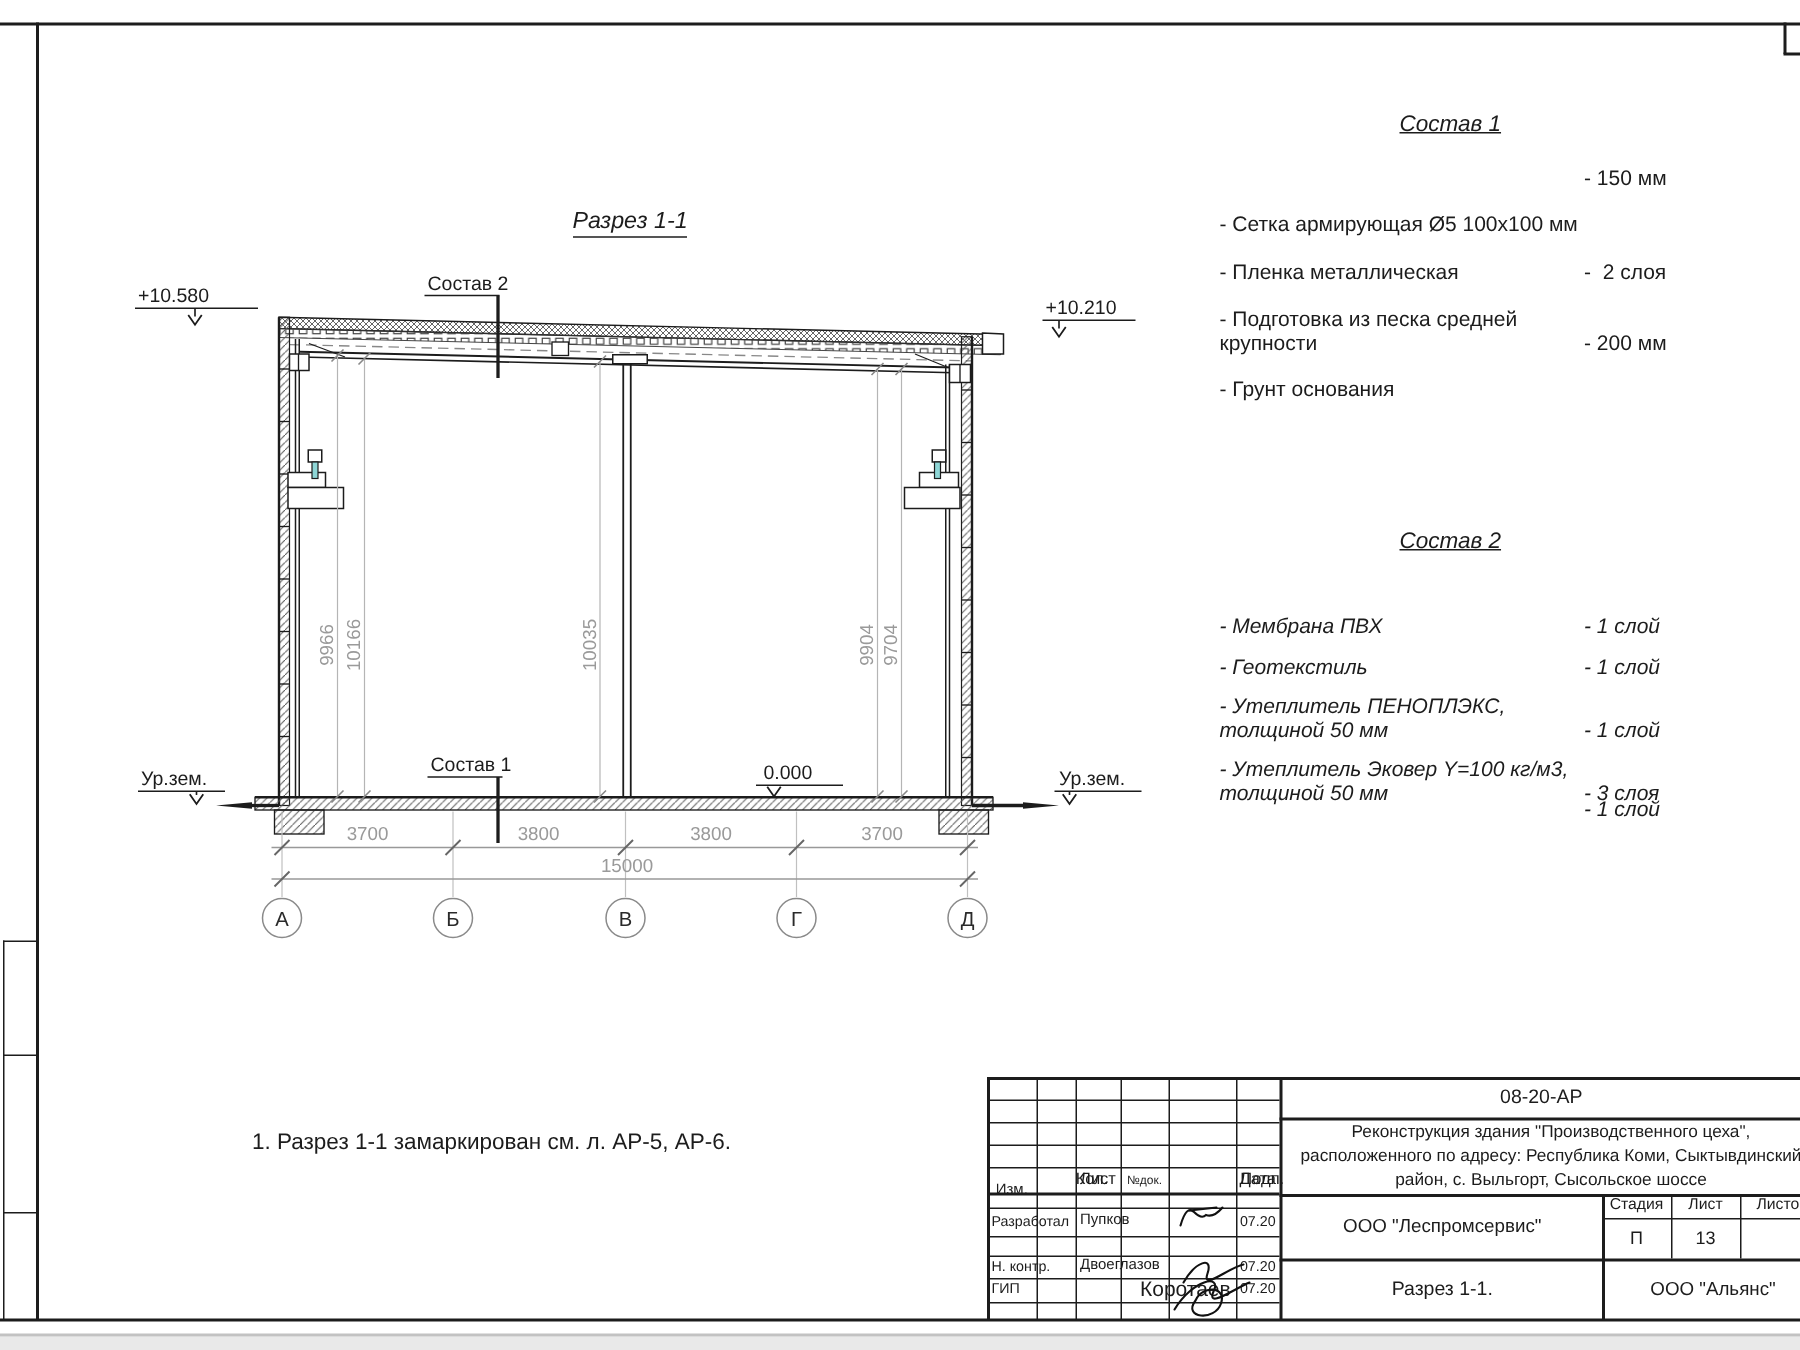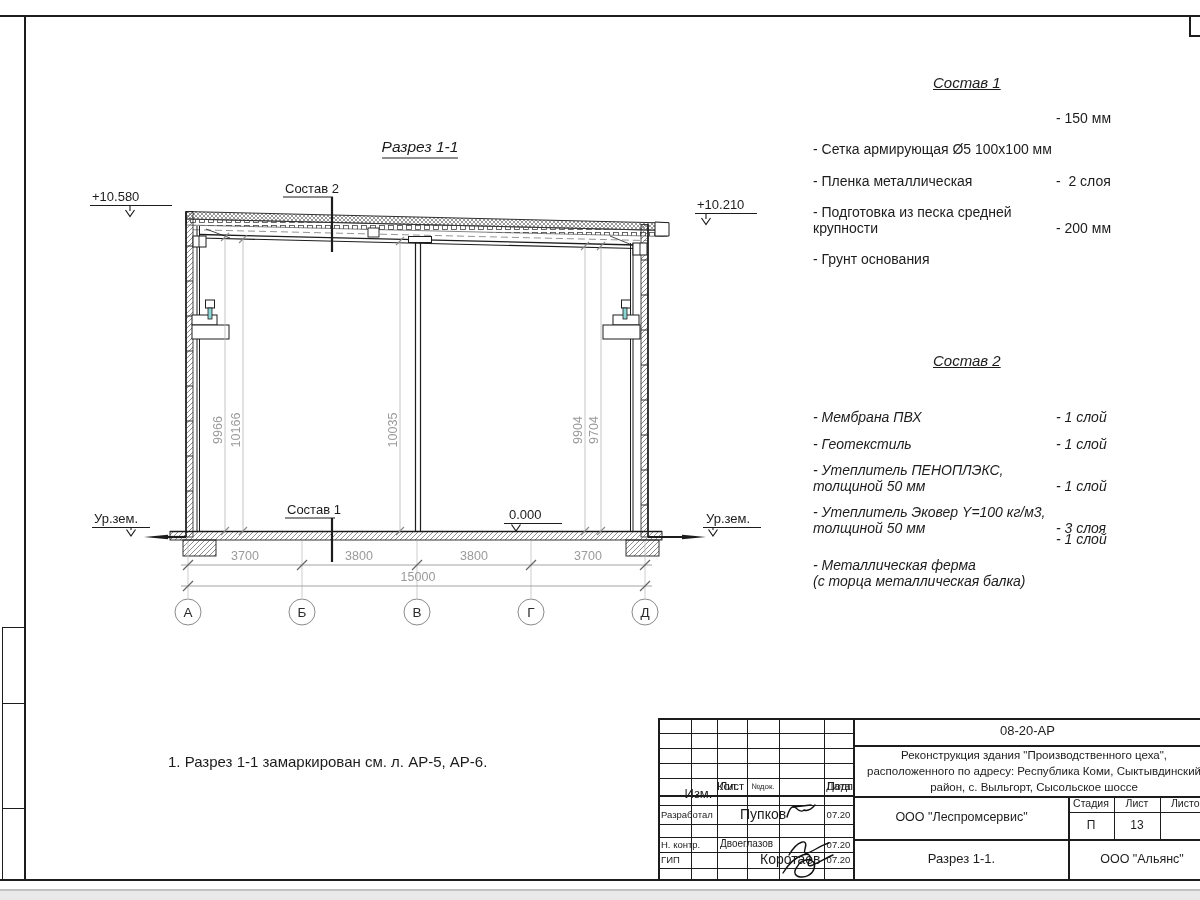--- a/index.html
+++ b/index.html
@@ -287,25 +287,20 @@
           <div class="mat-val">- 1 слой</div>
         </div>
     <div class="mat-row">
           <div class="mat-name">- Утеплитель Эковер Y=100 кг/м3,
 толщиной 50 мм</div>
           <div class="mat-val">- 3 слоя</div>
         </div>
     <div class="mat-row">
           <div class="mat-val">- 1 слой</div>
         </div>
-    <div class="mat-row">
-          <div class="mat-name">- Металлическая ферма
-(с торца металлическая балка)</div>
-          <div class="mat-val"></div>
-        </div>
   </div>
 
   <div class="note" style="left:168px;top:753px;text-align:center;">1. Разрез 1-1 замаркирован см. л. АР-5, АР-6.</div>
 
   <div class="line" style="left:658px;top:718px;width:2px;height:162px;"></div>
   <div class="line" style="left:691px;top:718px;width:1px;height:162px;"></div>
   <div class="line" style="left:717px;top:718px;width:1px;height:162px;"></div>
   <div class="line" style="left:747px;top:718px;width:1px;height:162px;"></div>
   <div class="line" style="left:779px;top:718px;width:1px;height:162px;"></div>
   <div class="line" style="left:824px;top:718px;width:1px;height:162px;"></div>
@@ -323,29 +318,29 @@
   <div class="line" style="left:658px;top:805px;width:195px;height:1px;"></div>
   <div class="line" style="left:658px;top:824px;width:195px;height:1px;"></div>
   <div class="line" style="left:658px;top:837px;width:195px;height:1px;"></div>
   <div class="line" style="left:658px;top:852px;width:195px;height:1px;"></div>
   <div class="line" style="left:658px;top:868px;width:195px;height:1px;"></div>
   <div class="line" style="left:853px;top:745px;width:347px;height:1.5px;"></div>
   <div class="line" style="left:853px;top:796px;width:347px;height:1.5px;"></div>
   <div class="line" style="left:1068px;top:812px;width:132px;height:1px;"></div>
   <div class="line" style="left:853px;top:839px;width:347px;height:1.5px;"></div>
 
-  <div class="cell" style="left:658px;top:778px;width:33px;height:32px;font-size:13px;margin-left:24px;">Изм.</div>
+  <div class="cell" style="left:658px;top:778px;width:33px;height:32px;font-size:10px;">Изм.</div>
   <div class="cell" style="left:691px;top:778px;width:26px;height:17px;font-size:11px;padding-left:24px;">Кол.</div>
   <div class="cell" style="left:717px;top:778px;width:30px;height:17px;font-size:11px;">Лист</div>
   <div class="cell" style="left:747px;top:778px;width:32px;height:17px;font-size:8px;">№док.</div>
   <div class="cell" style="left:779px;top:778px;width:45px;height:17px;font-size:11px;padding-left:40px;">Подп.</div>
   <div class="cell" style="left:824px;top:778px;width:29px;height:17px;font-size:11px;">Дата</div>
 
   <div class="cell left" style="left:661px;top:805px;width:56px;height:19px;font-size:9.5px;">Разработал</div>
-  <div class="cell left" style="left:720px;top:805px;width:58px;height:19px;font-size:14px;margin-left:20px;">Пупков</div>
+  <div class="cell left" style="left:720px;top:805px;width:58px;height:19px;font-size:10px;">Пупков</div>
   <div class="cell" style="left:824px;top:805px;width:29px;height:19px;font-size:9.5px;">07.20</div>
 
   <div class="cell left" style="left:661px;top:837px;width:56px;height:15px;font-size:9.5px;">Н. контр.</div>
   <div class="cell left" style="left:720px;top:837px;width:58px;height:15px;font-size:10px;">Двоеглазов</div>
   <div class="cell" style="left:824px;top:837px;width:29px;height:15px;font-size:9.5px;">07.20</div>
 
   <div class="cell left" style="left:661px;top:852px;width:56px;height:16px;font-size:9.5px;">ГИП</div>
   <div class="cell left" style="left:720px;top:852px;width:47px;height:16px;font-size:14px;padding-left:40px;">Коротаев</div>
   <div class="cell" style="left:824px;top:852px;width:29px;height:16px;font-size:9.5px;">07.20</div>
 

